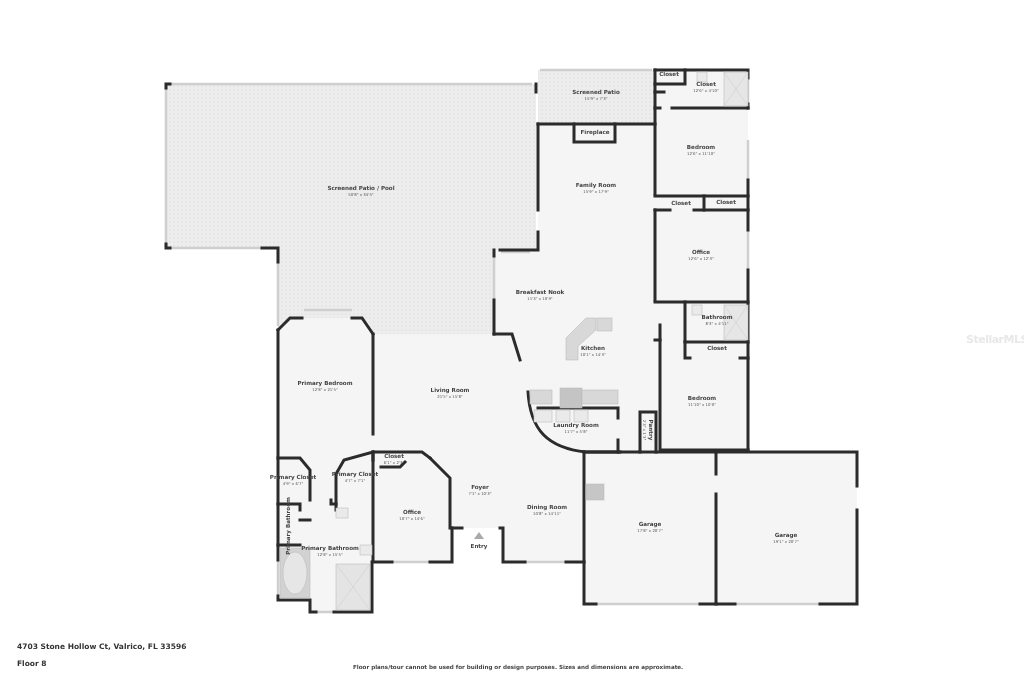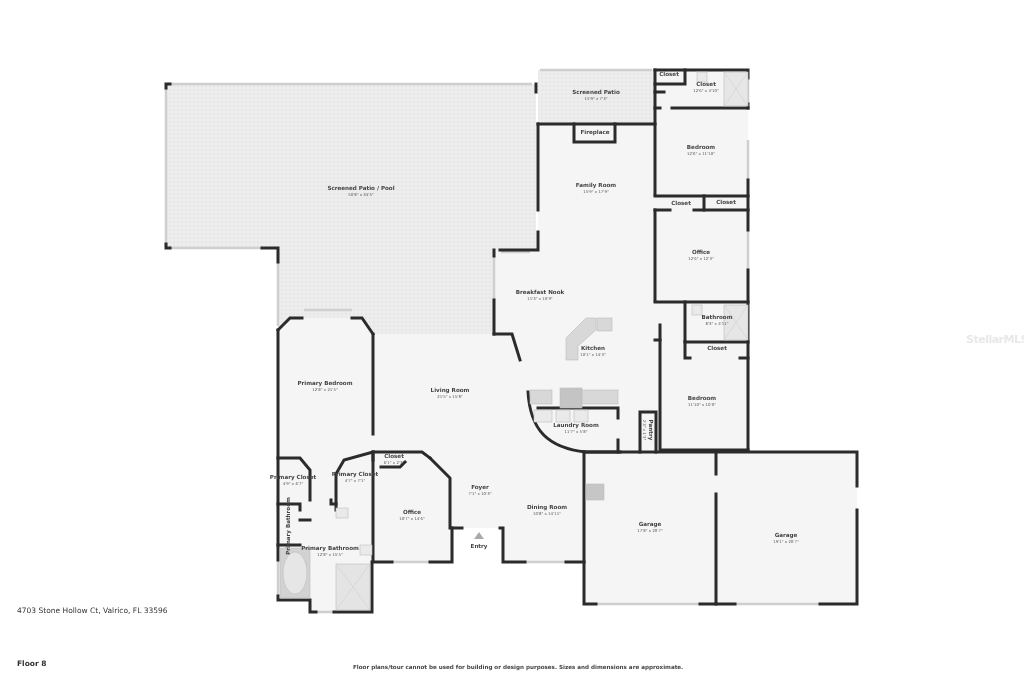--- a/index.html
+++ b/index.html
@@ -3,21 +3,21 @@
 <meta charset="utf-8">
 <style>
   html,body{margin:0;padding:0;background:#ffffff;}
   body{width:1024px;height:682px;position:relative;overflow:hidden;font-family:"DejaVu Sans","Liberation Sans",sans-serif;color:#333;}
   #plan{position:absolute;left:0;top:0;width:1024px;height:682px;}
   .room-label{position:absolute;transform:translate(-50%,-50%);text-align:center;white-space:nowrap;pointer-events:none;}
   .room-name{font-size:5.6px;font-weight:bold;color:#444;line-height:7px;display:block;}
   .room-dim{font-size:3.9px;color:#555;line-height:5px;display:block;}
   .vert{transform:translate(-50%,-50%) rotate(90deg);}
   .vert-ccw{transform:translate(-50%,-50%) rotate(-90deg);}
-  .footer-address{position:absolute;left:17px;top:606px;font-size:7.5px;font-weight:normal;color:#333;}
+  .footer-address{position:absolute;left:17px;top:642px;font-size:7.5px;font-weight:bold;color:#333;}
   .footer-floor{position:absolute;left:17px;top:659px;font-size:7.5px;font-weight:bold;color:#333;}
   .footer-disclaimer{position:absolute;left:353px;top:664px;font-size:5.6px;color:#444;font-weight:bold;white-space:nowrap;}
   .watermark{position:absolute;left:966px;top:333px;font-size:11px;font-weight:bold;color:#e8e8e8;letter-spacing:-0.5px;}
   .entry-arrow{position:absolute;left:474px;top:532px;width:0;height:0;border-left:5px solid transparent;border-right:5px solid transparent;border-bottom:7px solid #aaa;}
 </style>
 </head>
 <body>
 
 <svg id="plan" width="1024" height="682" viewBox="0 0 1024 682" xmlns="http://www.w3.org/2000/svg">
   <defs>

